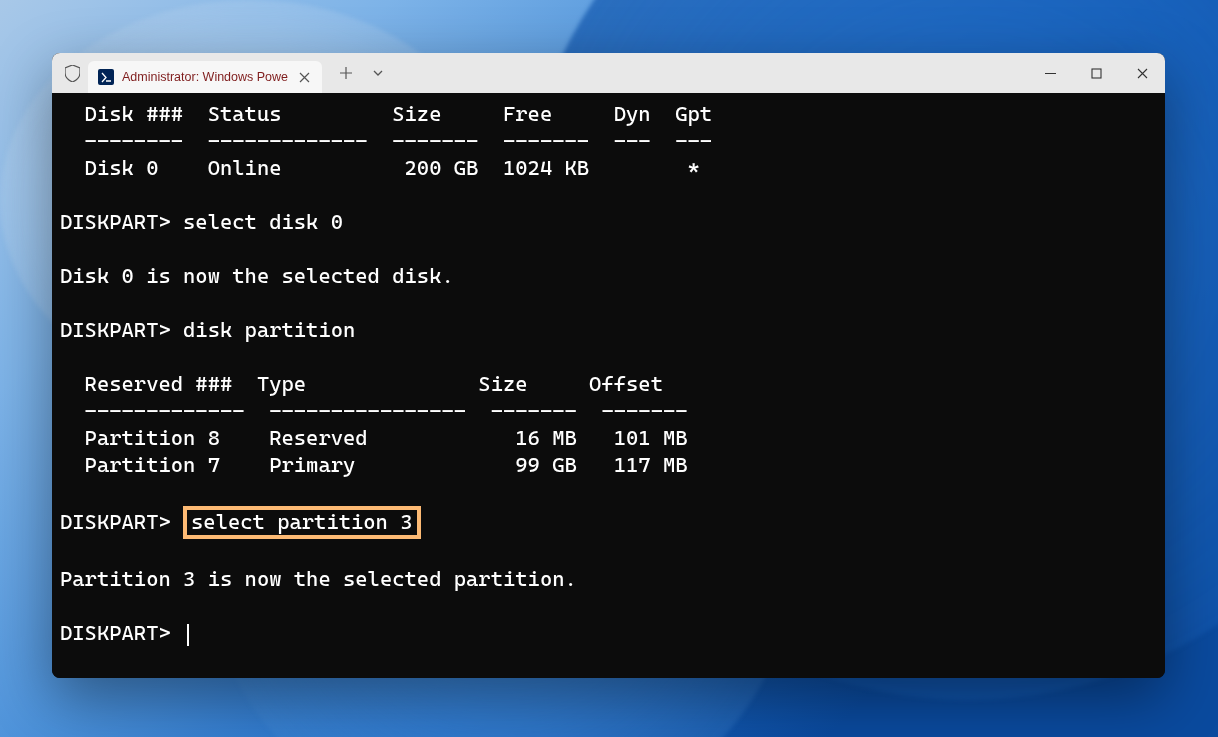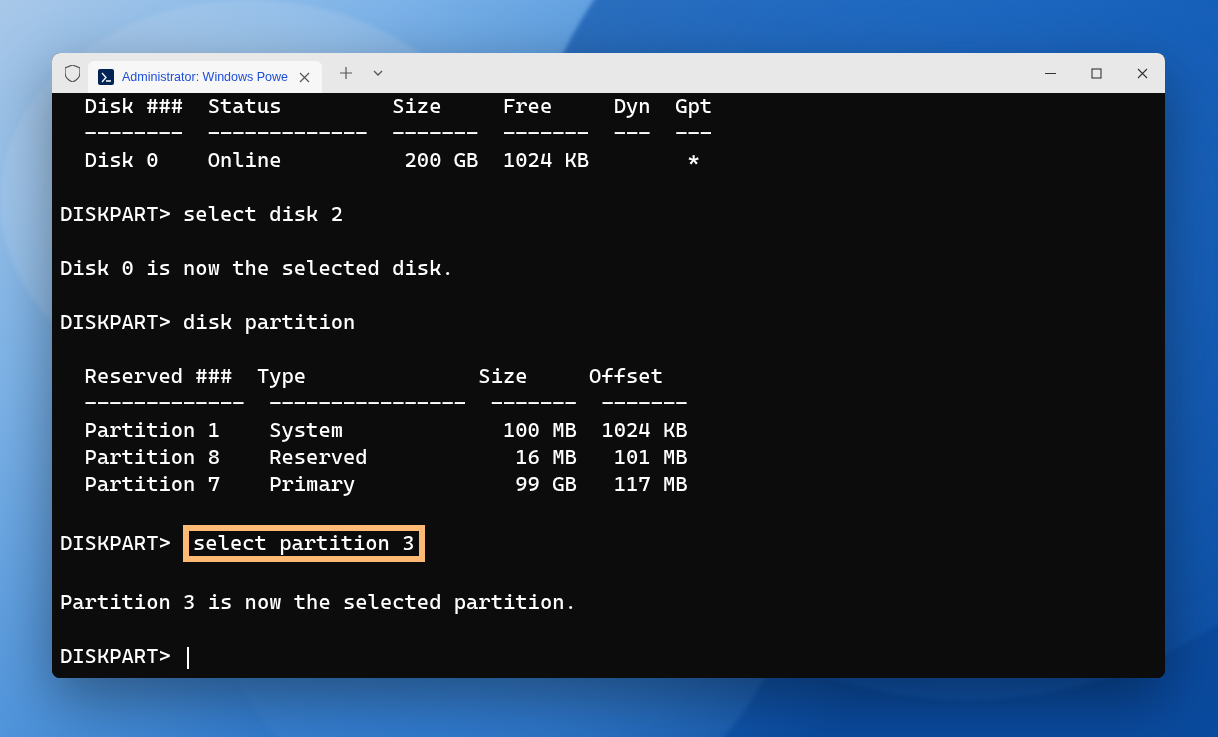--- a/index.html
+++ b/index.html
@@ -51,21 +51,21 @@
     .tab {
       display: flex;
       align-items: center;
       background: #f7f7f7;
       height: 32px;
       border-radius: 6px 6px 0 0;
       padding: 0 10px;
       margin-top: 8px;
       min-width: 220px;
       font-size: 12.5px;
-      color: #1d4ed8;
+      color: #7f1d1d;
       gap: 8px;
     }
     .tab-icon {
       width: 16px; height: 16px;
       background: #012456;
       display: flex; align-items: center; justify-content: center;
       border-radius: 2px;
     }
     .tab-title { flex: 1; white-space: nowrap; overflow: hidden; }
     .tab-close {
@@ -106,26 +106,26 @@
       color: #333;
     }
 
     .terminal {
       flex: 1;
       background: #0c0c0c;
       color: #ffffff;
       font-family: 'Cascadia Mono', 'Consolas', monospace;
       font-size: 21px;
       line-height: 27px;
-      padding: 0 8px;
+      padding: 8px 8px;
       white-space: pre;
       overflow: hidden;
     }
     .highlight-box {
-      border: 6px solid #fdba74;
+      border: 4px solid #fdba74;
       padding: 0px 4px;
       display: inline-block;
       line-height: 25px;
     }
     .cursor-line {
       display: inline-block;
       width: 2px;
       height: 22px;
       background: #ffffff;
       vertical-align: middle;
@@ -182,25 +182,25 @@
       </div>
       <div class="win-btn close">
         <svg width="11" height="11" viewBox="0 0 11 11">
             <path d="M1 1 L10 10 M10 1 L1 10" stroke="#333" stroke-width="1.1"></path>
           </svg>
       </div>
     </div>
   </div>
 
   <div class="terminal"><div>  Disk ###  Status         Size     Free     Dyn  Gpt</div><div>  --------  -------------  -------  -------  ---  ---</div><div>  Disk 0    Online          200 GB  1024 KB        *</div>
-<span>DISKPART&gt; </span><span>select disk 2</span>
+<span>DISKPART&gt; </span><span>select disk 0</span>
 
 <span>Disk 0 is now the selected disk.</span>
 
 <span>DISKPART&gt; </span><span>disk partition</span>
 
-<div>  Reserved ###  Type              Size     Offset</div><div>  -------------  ----------------  -------  -------</div><div>  Partition 1    System             100 MB  1024 KB</div><div>  Partition 8    Reserved            16 MB   101 MB</div><div>  Partition 7    Primary             99 GB   117 MB</div>
+<div>  Reserved ###  Type              Size     Offset</div><div>  -------------  ----------------  -------  -------</div><div>  Partition 8    Reserved            16 MB   101 MB</div><div>  Partition 7    Primary             99 GB   117 MB</div>
 <span>DISKPART&gt; </span><span class="highlight-box">select partition 3</span>
 
 <span>Partition 3 is now the selected partition.</span>
 
 <span>DISKPART&gt; </span><span class="cursor-line"></span></div>
 </div>
 
 </body></html>

